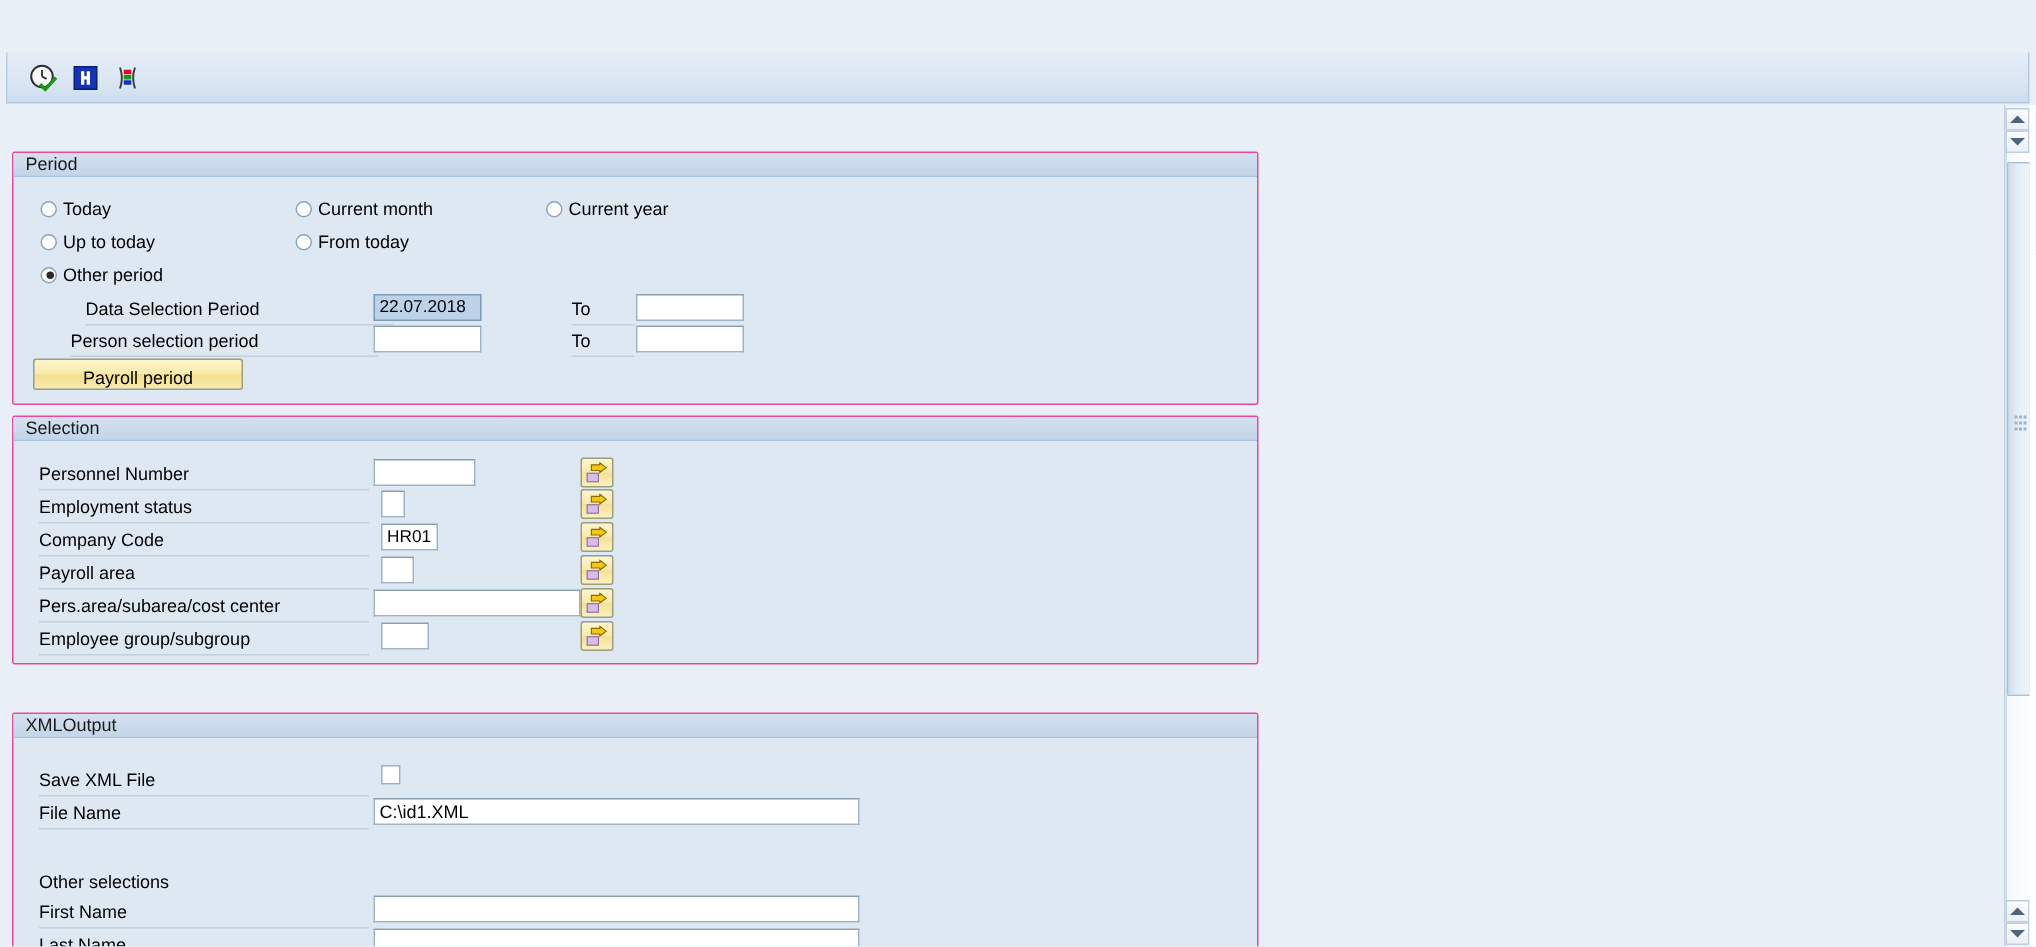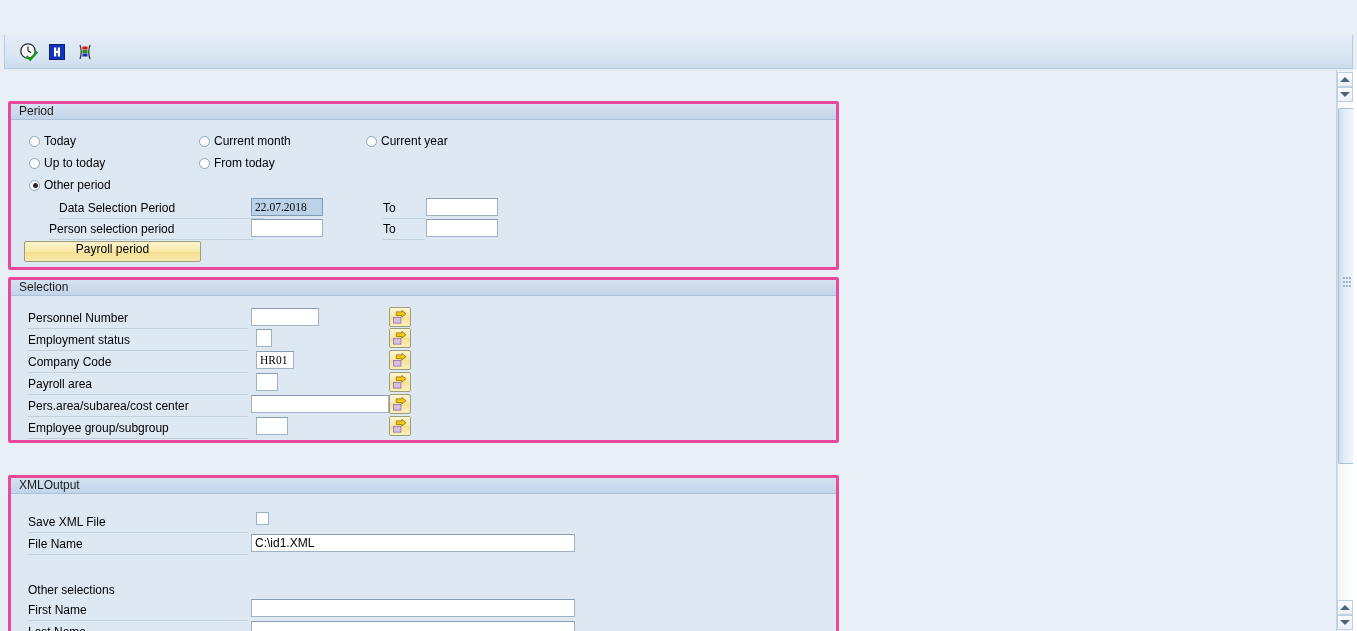--- a/index.html
+++ b/index.html
@@ -90,21 +90,21 @@
   .sapbtn.w2 { width: 146px; padding-left: 22px; }
   .arr-ic {
     position: absolute; left: 4px; top: 2px;
     width: 16px; height: 16px;
   }
 
   
   .panel {
     position: absolute;
     background: #dde8f3;
-    border: 3px solid #ec4899;
+    border: 1px solid #ec4899;
     border-radius: 2px;
   }
   .panel-head {
     height: 16px;
     background: linear-gradient(to bottom, #d4e1f0 0%, #c4d5e9 100%);
     border-bottom: 1px solid #a9c1da;
     font-size: 12px;
     color: #1a1a1a;
     padding-left: 8px;
     line-height: 15px;
@@ -153,21 +153,21 @@
     border: 1px solid #9ab0c5;
     cursor: pointer;
   }
 
   
   .inp {
     position: absolute;
     background: #fff;
     border: 1px solid #9fb3c6;
     border-top-color: #8a9eb2;
-    font-family: Liberation Serif, serif;
+    font-family: Liberation Sans, sans-serif;
     font-size: 11.5px;
     color: #000;
     padding: 0 3px;
     height: 18px;
     line-height: 17px;
     outline: none;
   }
   .inp.sel {
     background: #bcd2e8;
     border: 1px solid #7f9ab5;
@@ -181,26 +181,26 @@
     background: linear-gradient(to bottom, #fdf5d2 0%, #f8e9a8 50%, #f5e095 51%, #fbf0bd 100%);
     border: 1px solid #9d9d7a;
     border-radius: 2px;
     cursor: pointer;
     display: flex; align-items: center; justify-content: center;
   }
 
   
   .prbtn {
     position: absolute;
-    width: 177px; height: 21px;
+    width: 140px; height: 21px;
     background: linear-gradient(to bottom, #fdf4cf 0%, #f8e9a8 50%, #f4df8e 51%, #f8e9ae 100%);
     border: 1px solid #9d9d7a;
     border-radius: 2px;
     font-size: 12px;
-    display: flex; align-items: flex-start; justify-content: center;
+    display: flex; align-items: flex-end; justify-content: center;
     cursor: pointer;
   }
 
   
   .vscroll {
     position: absolute; right: 4px; top: 70px;
     width: 17px; height: 561px;
     background: #eef3f9;
     border-left: 1px solid #c3d3e3;
   }

